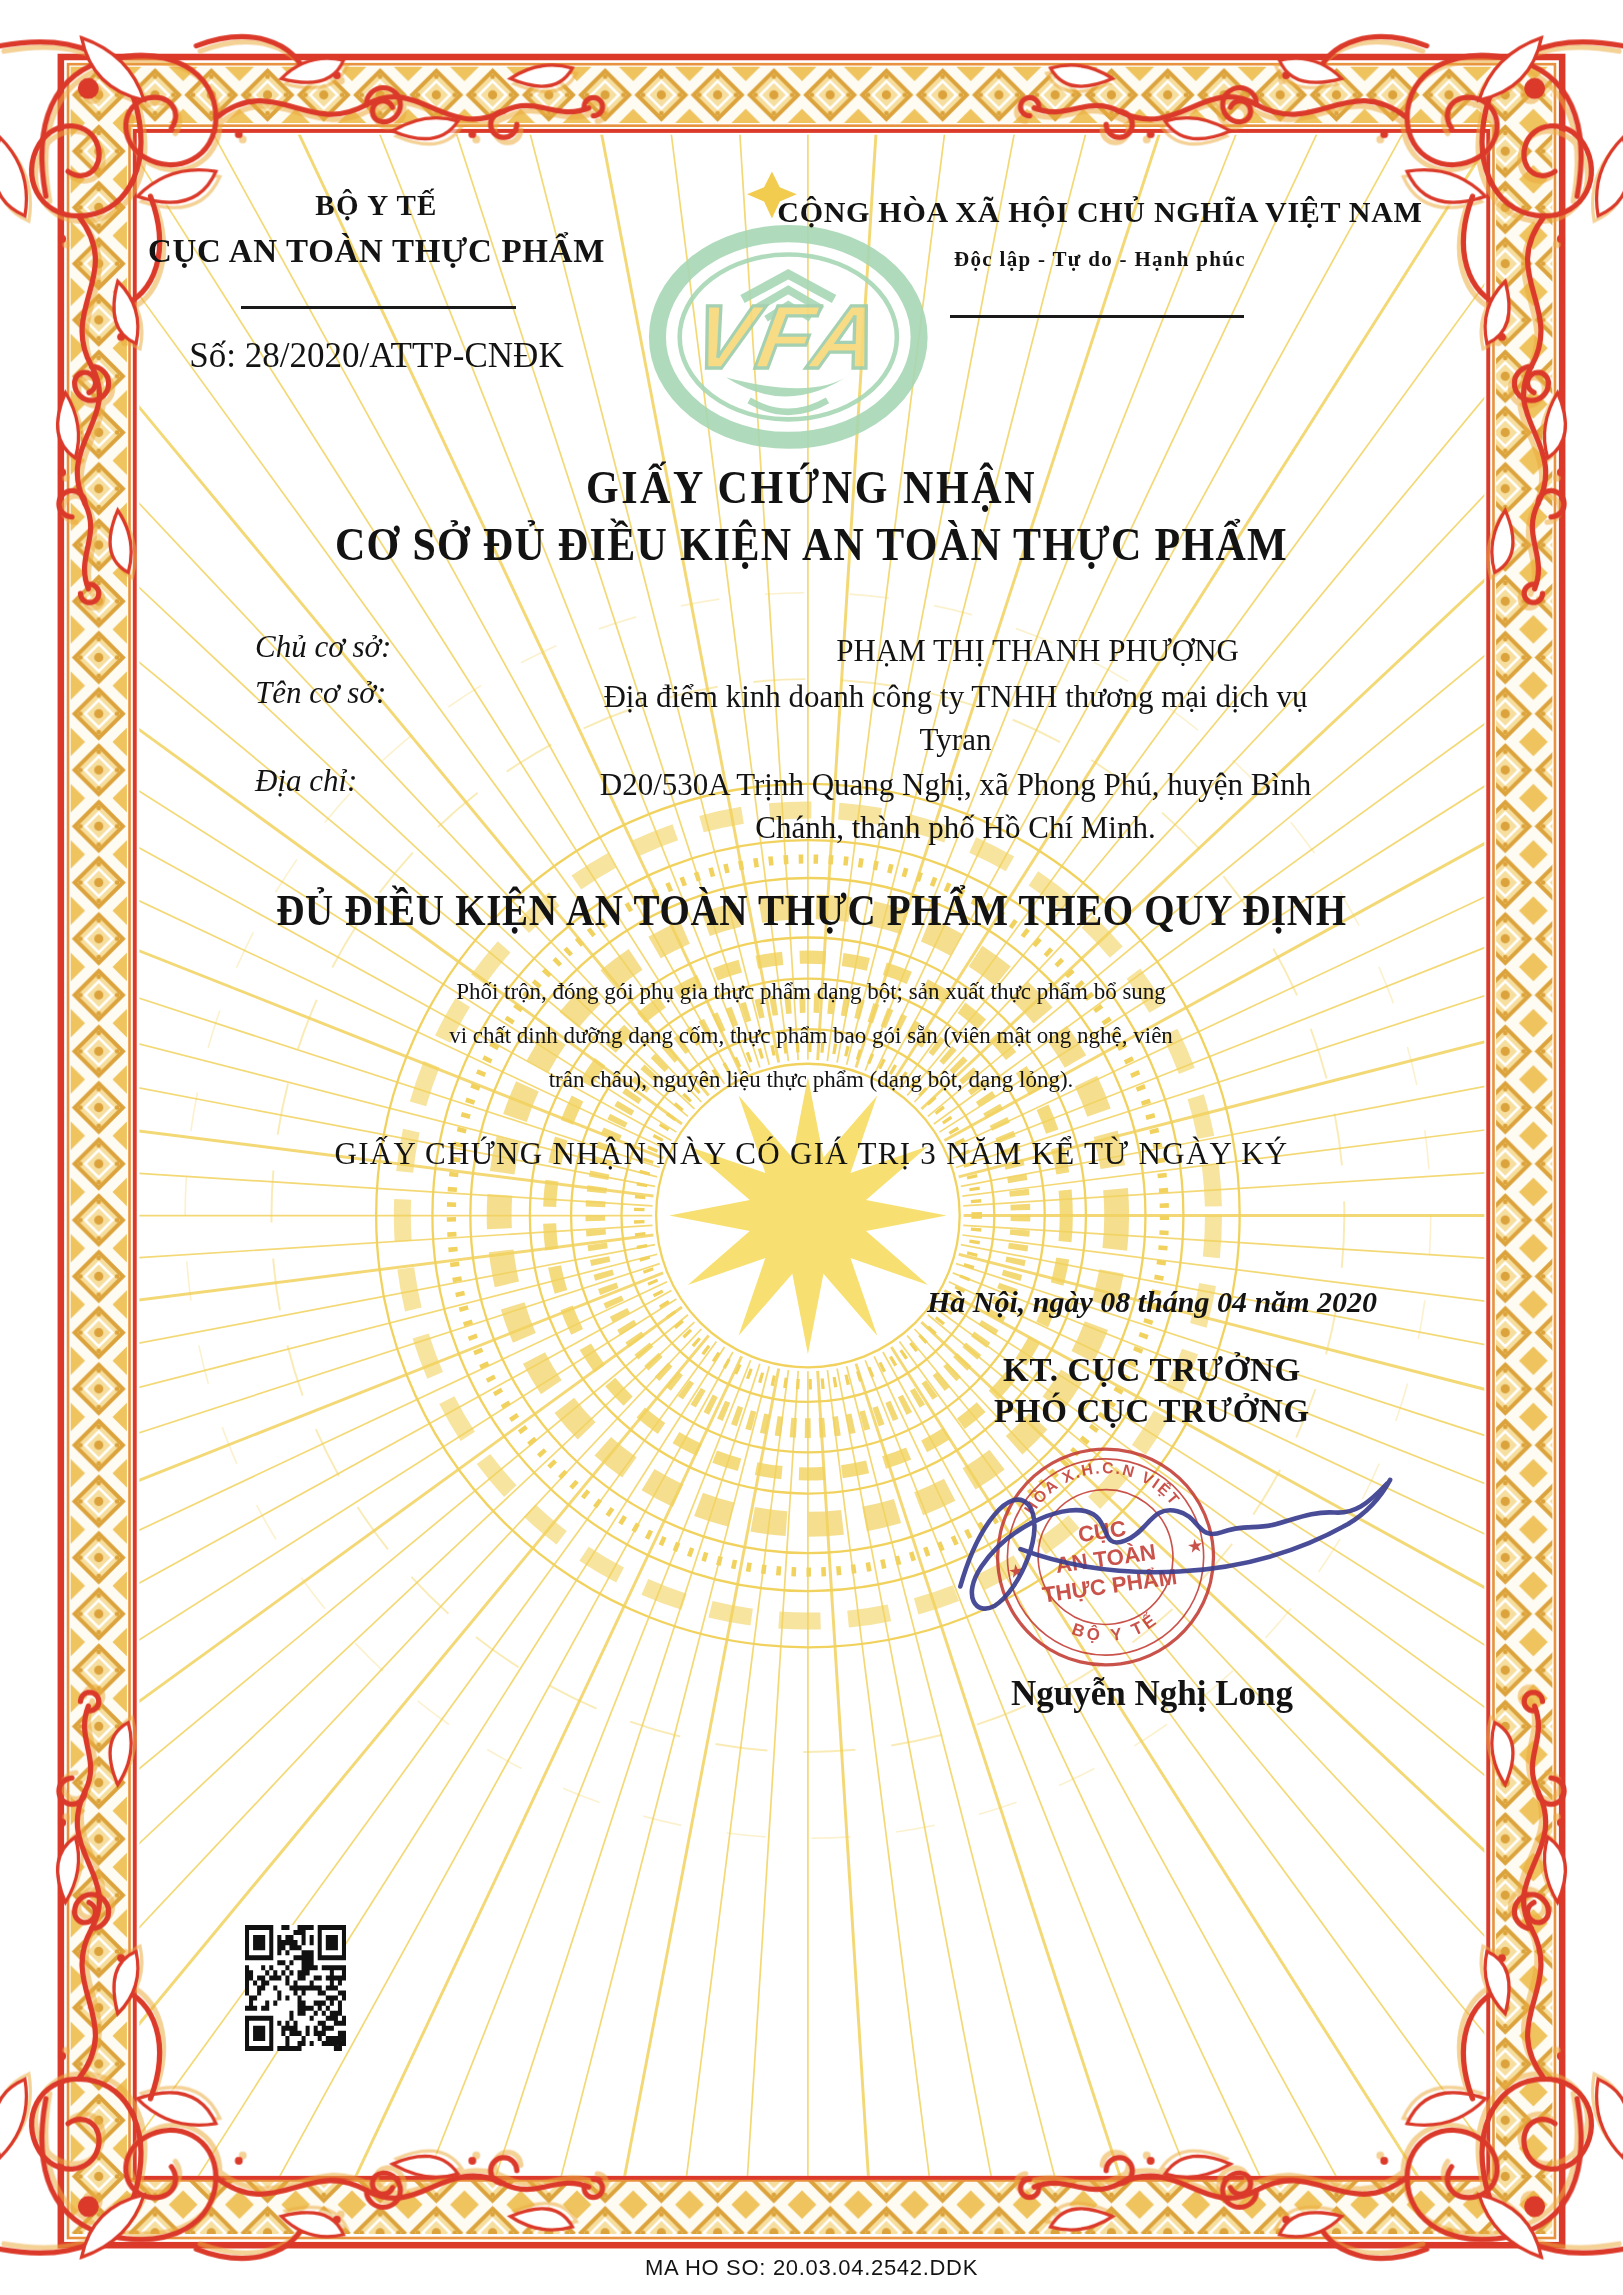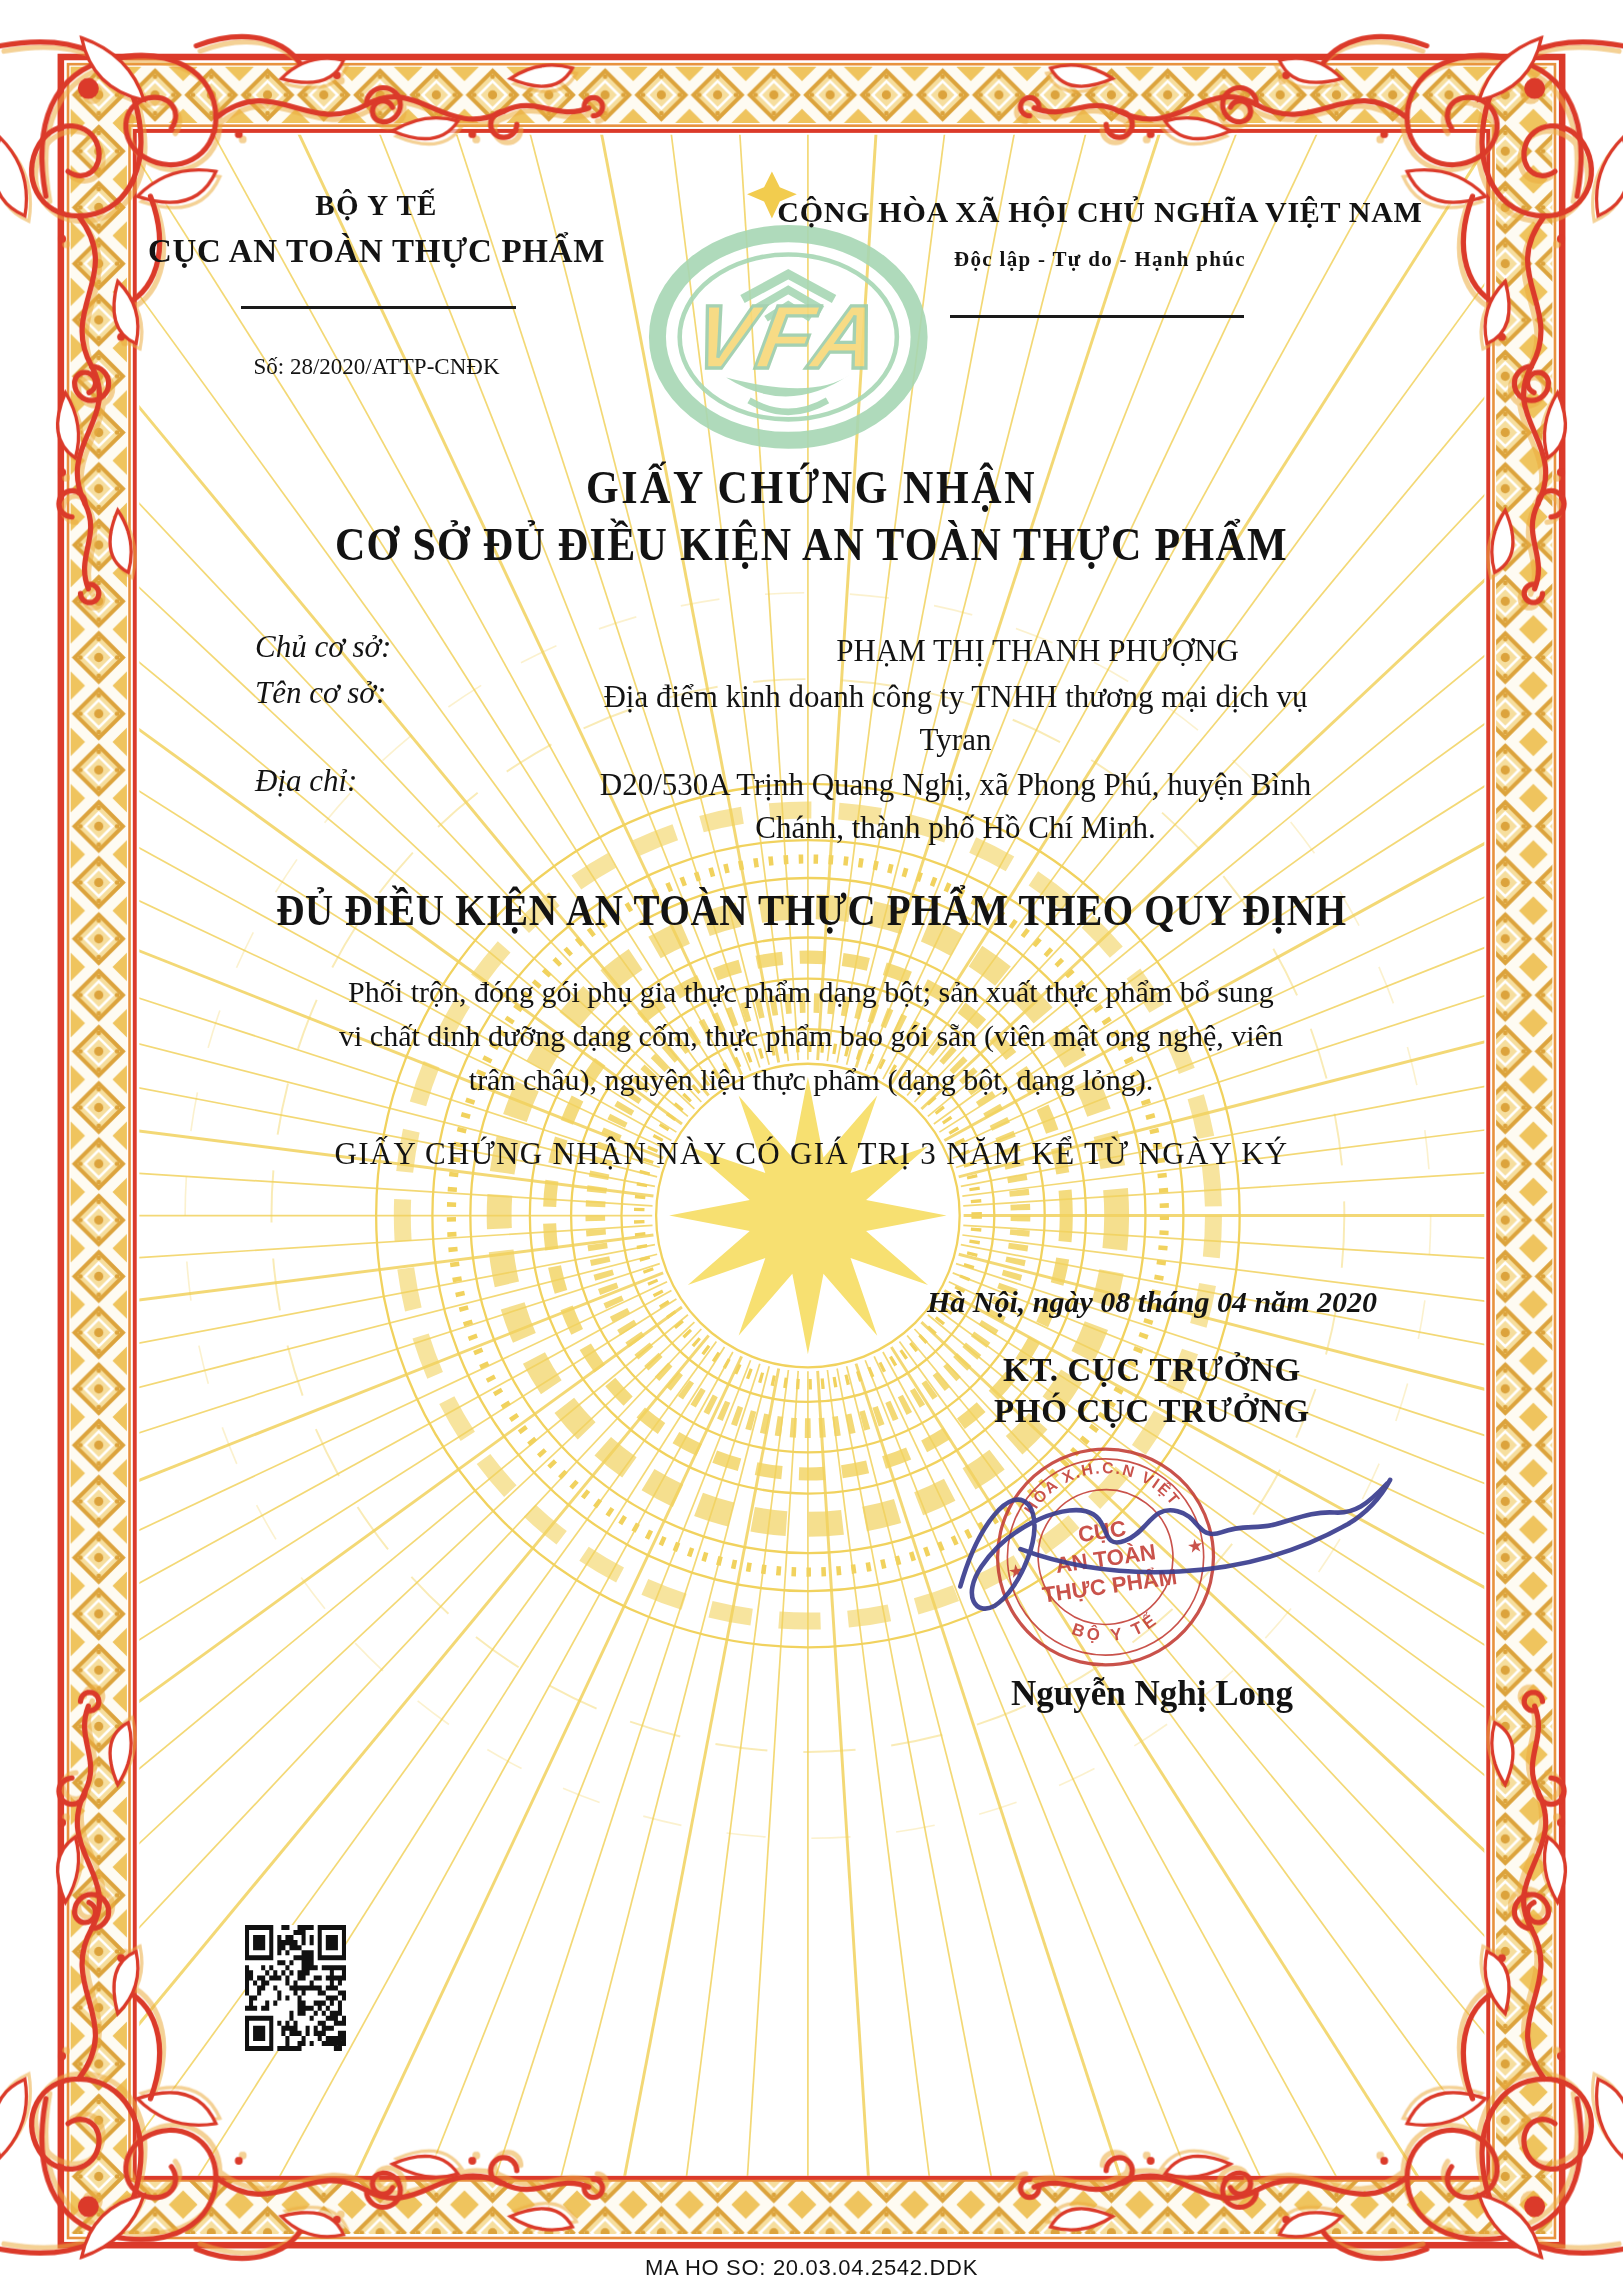--- a/index.html
+++ b/index.html
@@ -10,32 +10,32 @@
   #bg,#overlay{position:absolute;left:0;top:0;width:1623px;height:2295px;}
   #bg{z-index:0;}
   .txt{z-index:2;position:absolute;line-height:1.2;}
   #overlay{z-index:3;pointer-events:none;}
   #qr{position:absolute;z-index:2;left:245px;top:1925px;width:101px;height:126px;}
   .rule{position:absolute;height:2.6px;background:#1a1a1a;z-index:2;}
 
   .h-left{left:115px;top:188px;width:523px;}
   .h-left .l1{font-size:29px;font-weight:bold;letter-spacing:1.3px;}
   .h-left .l2{font-size:33px;font-weight:bold;margin-top:9.2px;letter-spacing:0.7px;}
-  .h-left .num{font-size:23px;margin-top:81px;}
+  .h-left .num{font-size:35px;margin-top:63px;}
   .h-right{left:717px;top:194px;width:766px;}
   .h-right .l1{font-size:30px;font-weight:bold;letter-spacing:0.7px;}
   .h-right .l2{font-size:21px;font-weight:bold;margin-top:17px;letter-spacing:1.3px;}
 
   .title1{left:0;top:459px;width:1623px;font-size:42px;letter-spacing:2.6px;font-weight:bold;}
   .title2{left:0;top:516px;width:1623px;font-size:42px;letter-spacing:1.3px;font-weight:bold;}
 
   .fld-label{font-size:31px;z-index:2;position:absolute;left:255px;font-style:italic;}
   .fld-value{font-size:31px;z-index:2;position:absolute;text-align:center;line-height:43px;}
   .statement{left:0;top:885px;width:1623px;font-size:39px;font-weight:bold;letter-spacing:0.7px;}
-  .scope{left:173px;top:970px;width:1276px;font-size:30px;line-height:44px;text-align:center;}
+  .scope{left:173px;top:970px;width:1276px;font-size:23px;line-height:44px;text-align:center;}
   .validity{left:0;top:1135px;width:1623px;font-size:31px;letter-spacing:1.3px;}
 
   .sign-col{left:805px;width:694px;text-align:center;}
   .date{top:1284px;font-size:30px;font-weight:bold;font-style:italic;}
   .kt1{top:1351px;font-size:33px;font-weight:bold;letter-spacing:0.7px;}
   .kt2{top:1392px;font-size:33px;font-weight:bold;letter-spacing:0.7px;}
   .signer{top:1673px;font-size:35px;font-weight:bold;}
 
   .footer{left:0;top:2255px;width:1623px;font-size:22px;
           font-family:"Liberation Sans","DejaVu Sans",sans-serif;letter-spacing:0.7px;}

